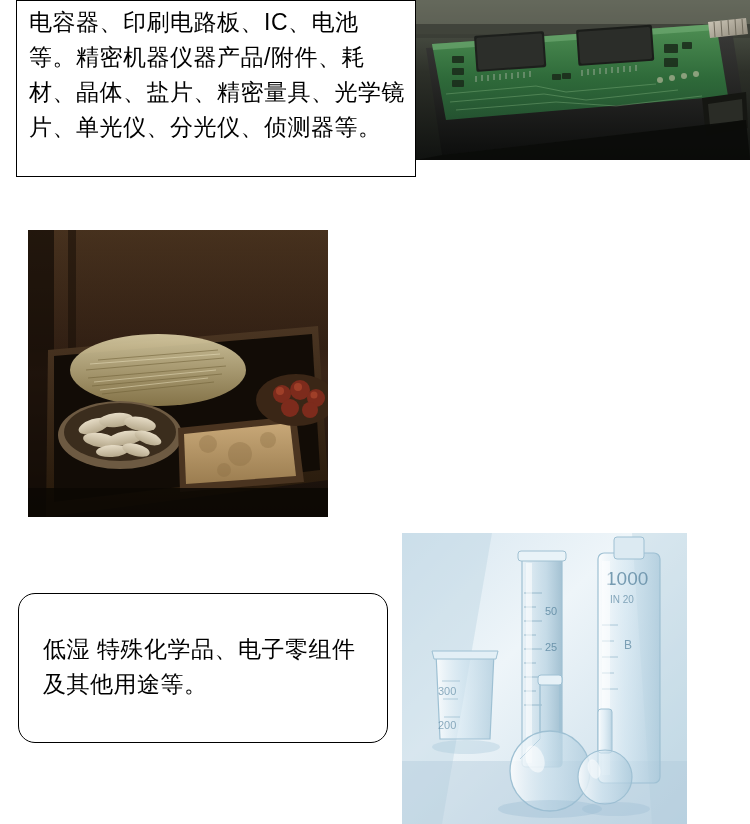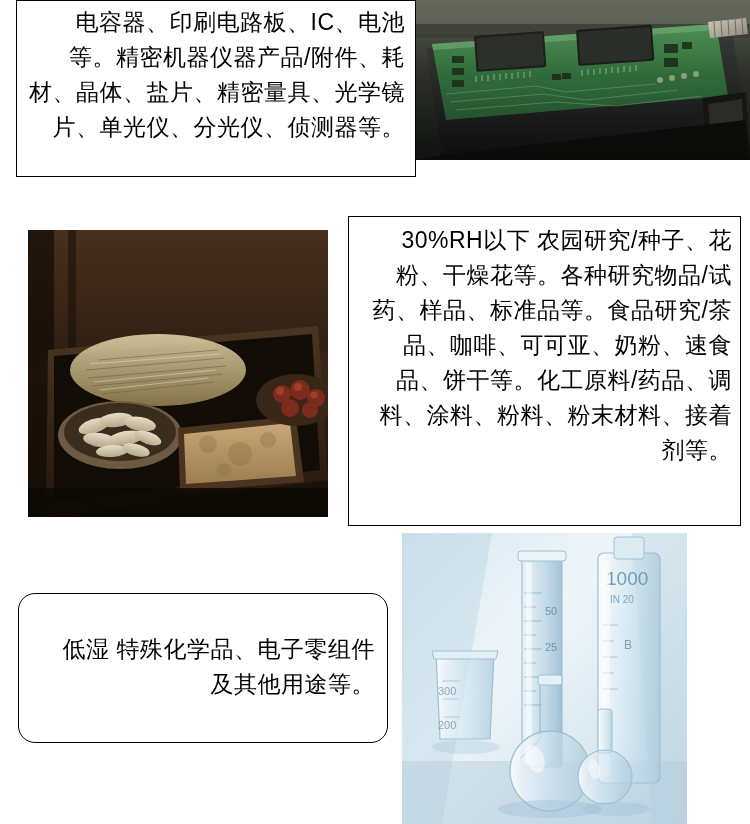--- a/index.html
+++ b/index.html
@@ -11,21 +11,20 @@
     width: 750px;
     height: 824px;
     position: relative;
     font-family: "Liberation Sans", sans-serif;
     overflow: hidden;
   }
   .page {
     position: relative;
     width: 606px;
     height: 824px;
-    text-align: right;
   }
   .text-box {
     position: absolute;
     box-sizing: border-box;
     border: 1px solid #000000;
     background: #ffffff;
     color: #000000;
     font-family: "Liberation Sans", sans-serif;
     line-height: 1.52;
     letter-spacing: 0.5px;
@@ -294,21 +293,20 @@
       <g fill="#a8452c" opacity="0.8">
         <circle cx="252" cy="161" r="4"></circle>
         <circle cx="270" cy="157" r="4"></circle>
         <circle cx="286" cy="165" r="3.5"></circle>
       </g>
 
       <rect x="0" y="258" width="300" height="29" fill="#0c0804" opacity="0.85"></rect>
     </svg>
   </div>
 
-  <div class="text-box" id="box-lowrh">30%RH以下 农园研究/种子、花粉、干燥花等。各种研究物品/试药、样品、标准品等。食品研究/茶品、咖啡、可可亚、奶粉、速食品、饼干等。化工原料/药品、调料、涂料、粉料、粉末材料、接着剂等。</div>
 
   <div class="text-box" id="box-lowhumidity">低湿 特殊化学品、电子零组件及其他用途等。</div>
 
   <div class="photo" id="photo-glassware">
     <svg class="lab-root" viewBox="0 0 285 291" preserveAspectRatio="none">
       <defs>
         <linearGradient id="labBg" x1="0" y1="0" x2="1" y2="1">
           <stop offset="0%" stop-color="#d7e6f0"></stop>
           <stop offset="40%" stop-color="#eef5f9"></stop>
           <stop offset="100%" stop-color="#c6dbe8"></stop>

